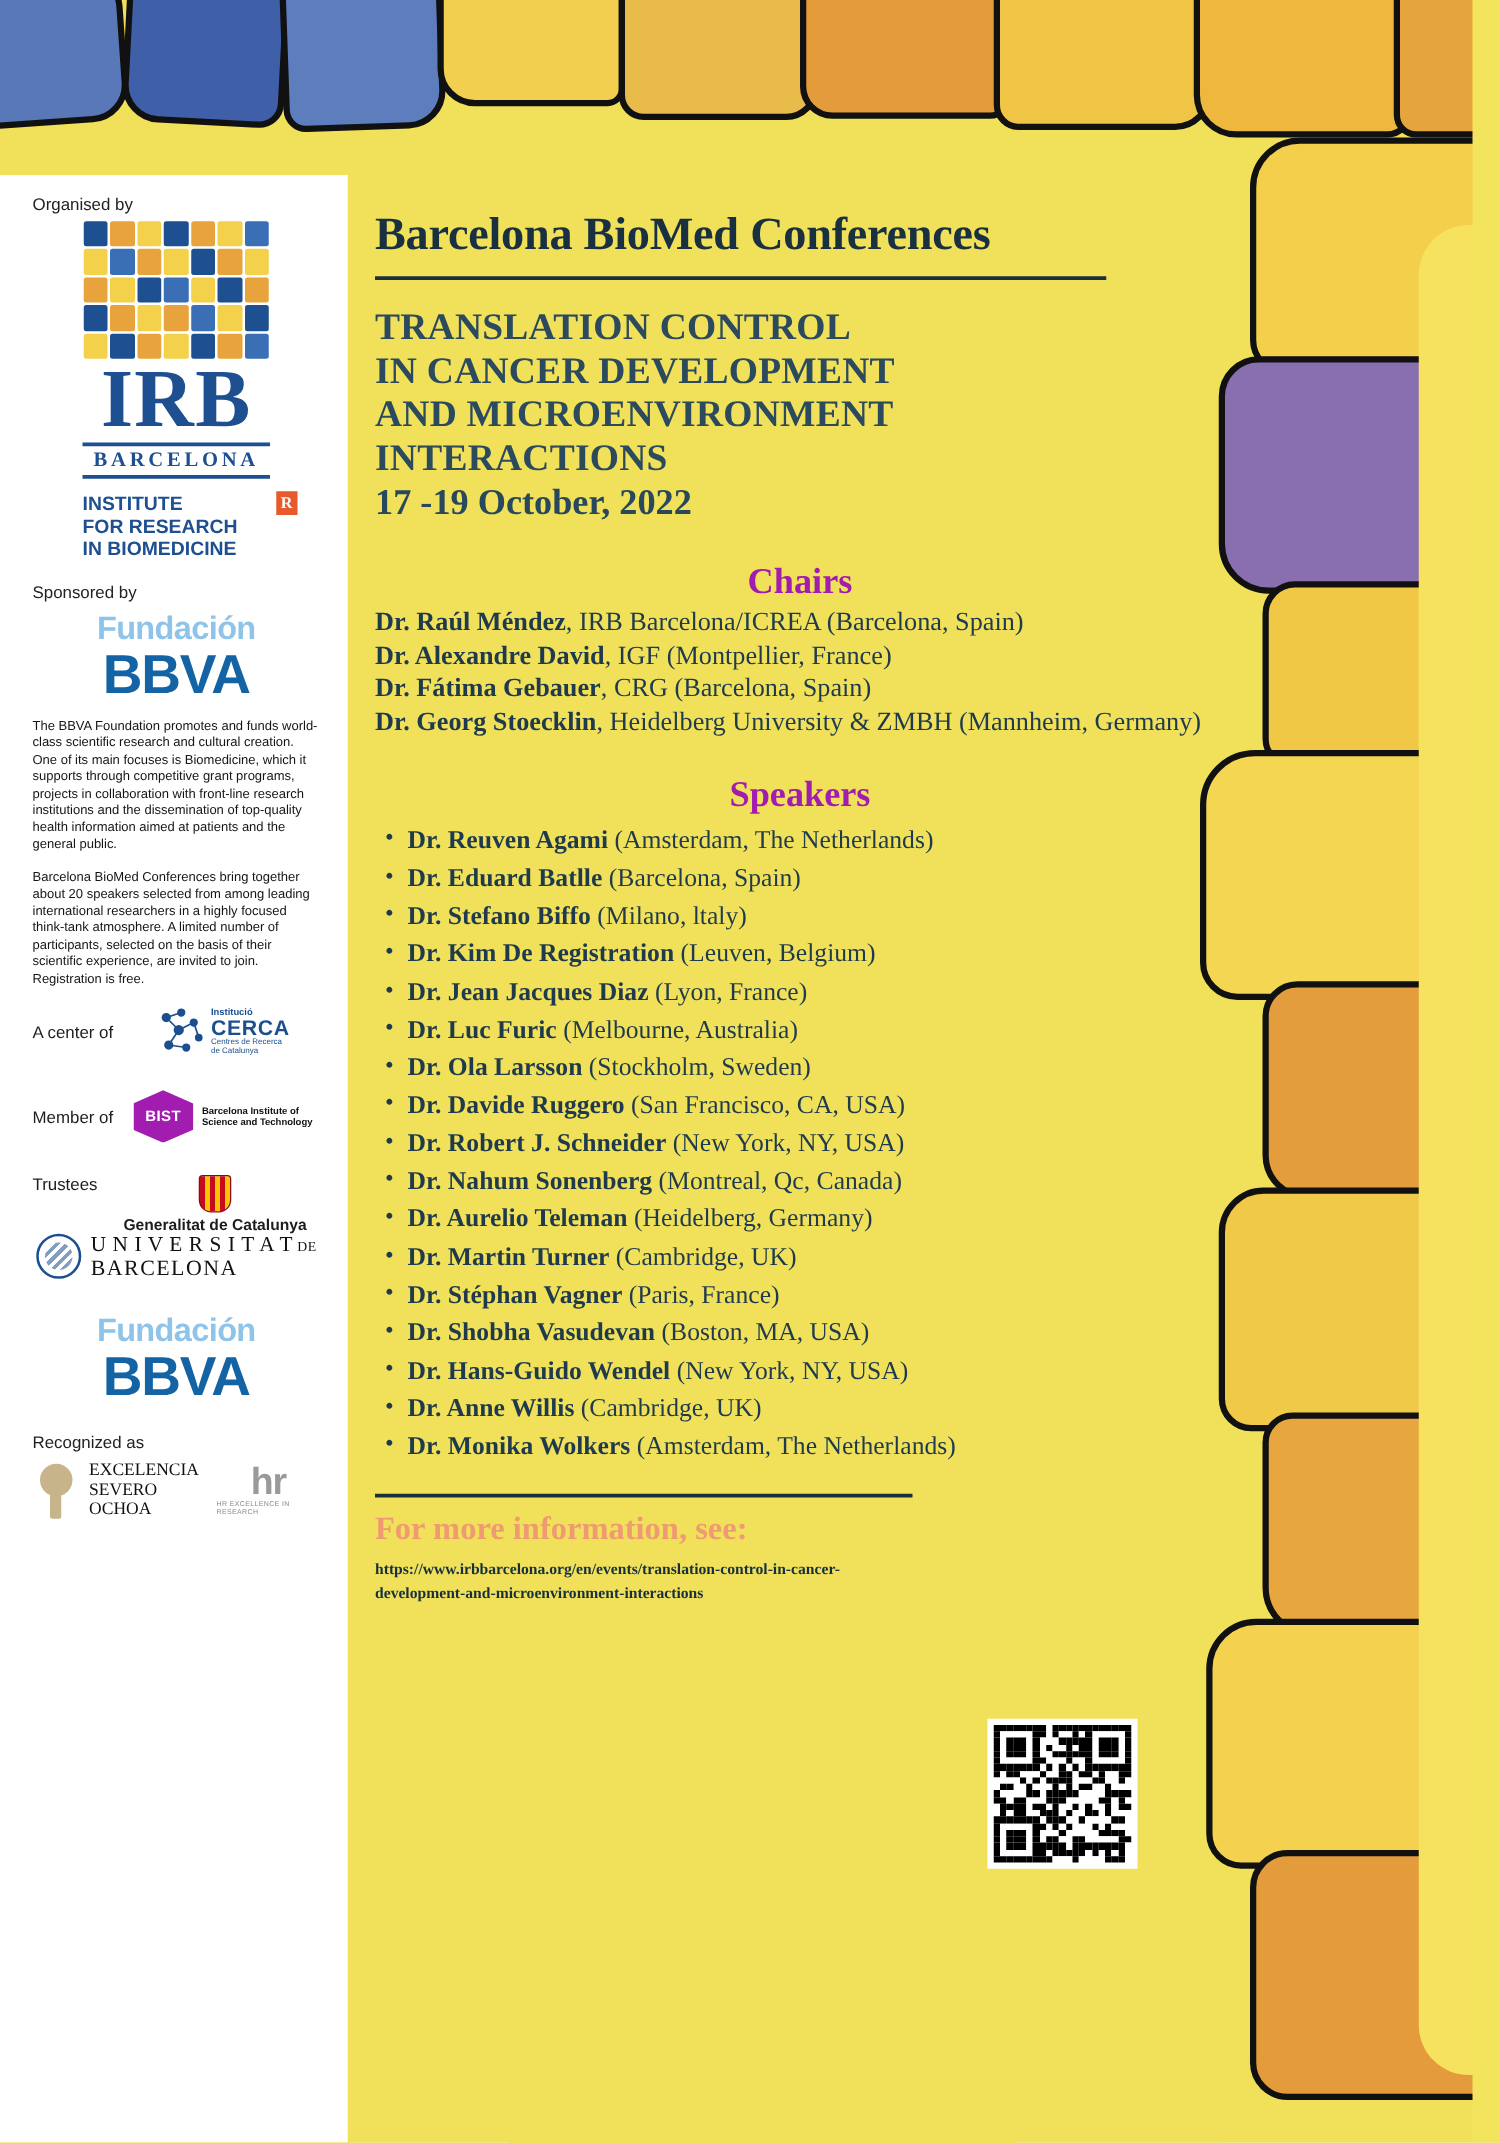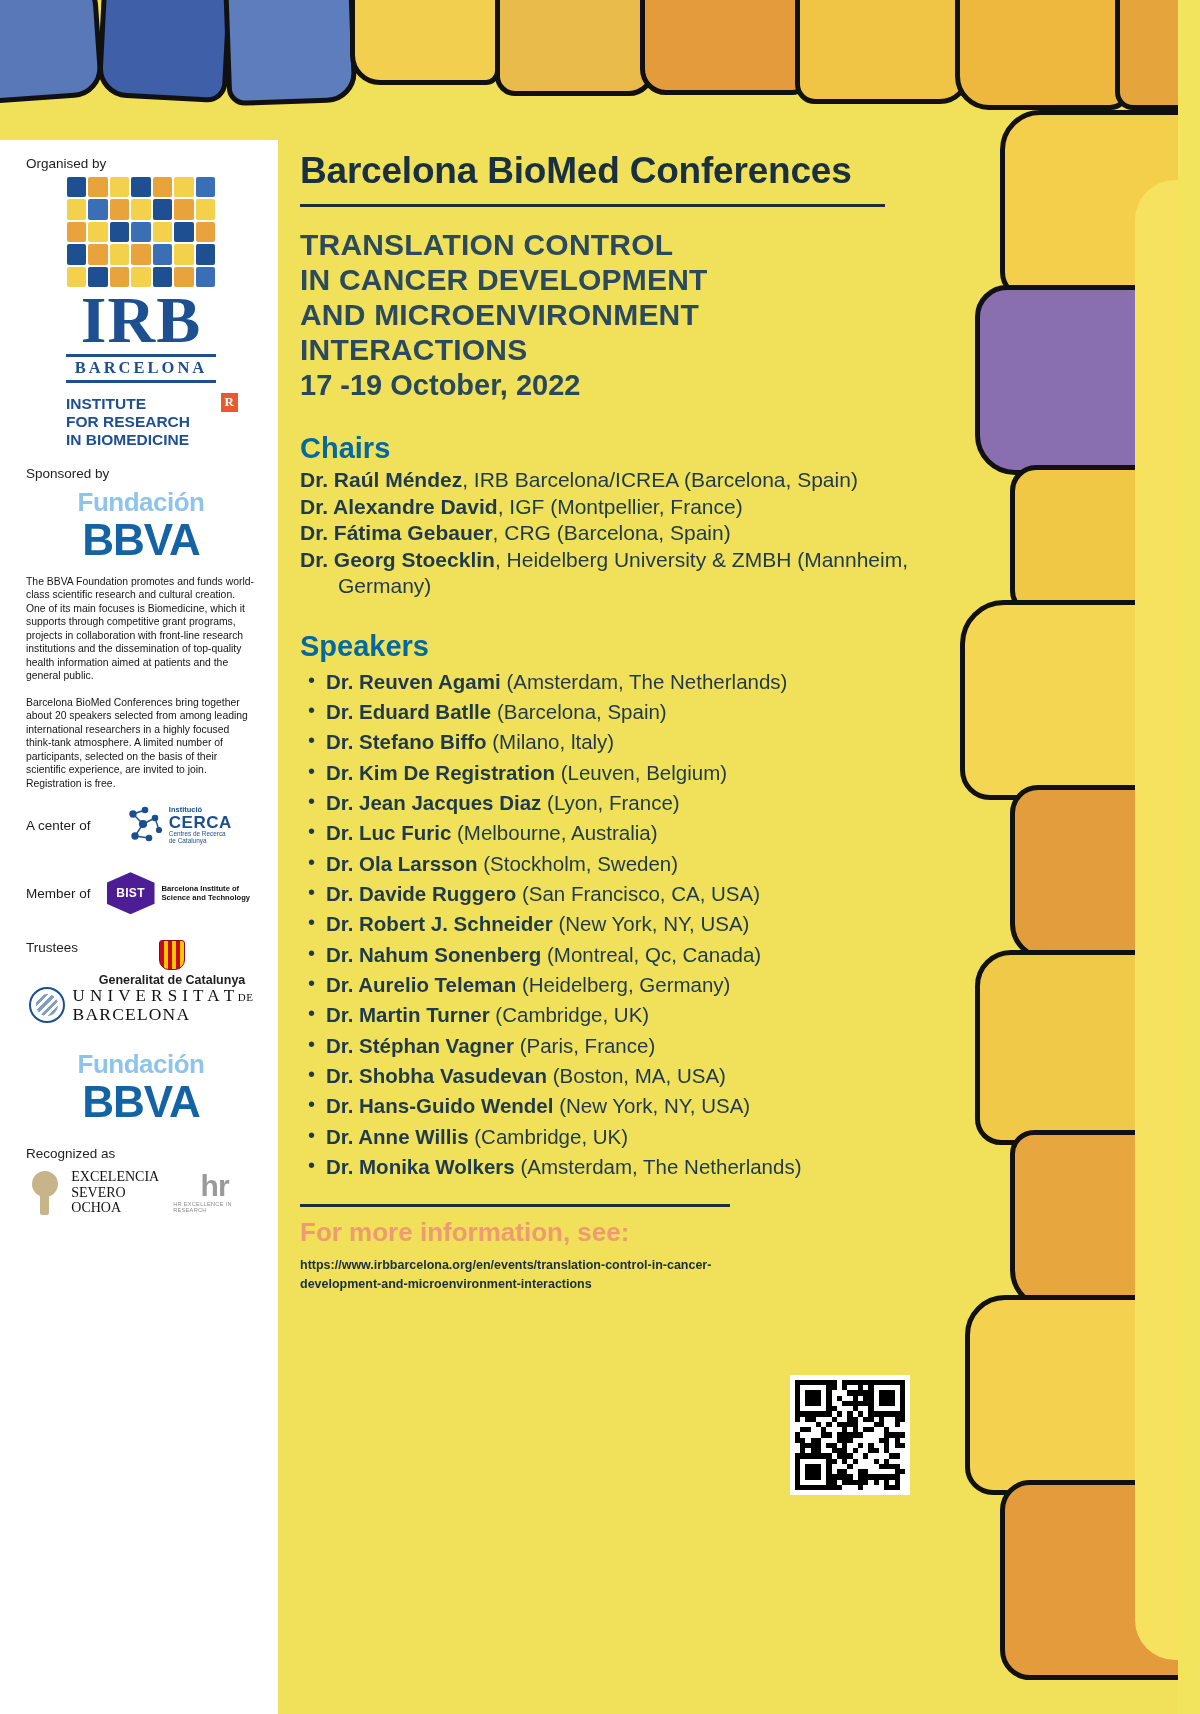--- a/index.html
+++ b/index.html
@@ -116,21 +116,21 @@
   .cerca { display:flex; align-items:center; gap:4px; }
   .cerca svg { display:block; }
   .cerca-txt { line-height:1.05; }
   .cerca-txt .c1 { font-size:7.5px; color:#1b4f8f; font-weight:bold;}
   .cerca-txt .c2 { font-size:17px; color:#1b4f8f; font-weight:bold; letter-spacing:0.5px;}
   .cerca-txt .c3 { font-size:6.4px; color:#1b4f8f; }
 
   
   .bist { display:flex; align-items:center; gap:7px; }
   .hexagon {
-    width:48px; height:42px; background:#4c1d95;
+    width:48px; height:42px; background:#a21caf;
     clip-path:polygon(50% 0%,100% 25%,100% 75%,50% 100%,0% 75%,0% 25%);
     display:flex; align-items:center; justify-content:center;
     color:#fff; font-weight:bold; font-size:12px; letter-spacing:0.3px;
   }
   .bist-txt { font-size:7.6px; line-height:1.25; color:#111; font-weight:bold; }
 
   
   .gen { text-align:center; }
   .gen-shield {
     width:26px; height:30px; margin:0 auto 3px auto;
@@ -171,33 +171,33 @@
     content:""; position:absolute; left:14px; top:22px; width:9px; height:22px;
     background:#c8b48a; border-radius:2px;
   }
   .so-txt { font-family:"Liberation Serif", serif; font-size:14px; line-height:1.1; color:#111; }
   .hr-box { display:flex; flex-direction:column; align-items:center; margin-left:4px;}
   .hr-big { font-size:30px; color:#9a9a9a; font-weight:bold; line-height:0.9; letter-spacing:-1px;}
   .hr-small { font-size:5.6px; color:#8c8c8c; letter-spacing:0.3px; margin-top:2px;}
 
   
   #main {
-    position:absolute; left:300px; top:150px; width:680px;
+    position:absolute; left:300px; top:166px; width:680px;font-family:Liberation Serif, serif;
   }
   .title-main {
     font-size:37px; font-weight:bold; color:#18303f; letter-spacing:-0.2px;
   }
   .rule { height:3px; background:#1b2f3c; margin:12px 0 20px 0; width:585px;}
   .conf-title {
     font-size:30px; line-height:1.17; font-weight:bold; color:#2b4a5e; letter-spacing:0.2px;
   }
   .conf-dates { font-size:29px; font-weight:bold; color:#27485d; margin-top:2px; }
 
   .sect-h {
-    font-size:29px; font-weight:bold; color:#0369a1; margin:30px 0 2px 0;
+    font-size:29px; font-weight:bold; color:#a21caf; margin:30px 0 2px 0;text-align:center;
   }
   .chair {
     font-size:21px; color:#1e3a4c; line-height:1.26; padding-left:0; text-indent:0;
   }
   .chair b { font-weight:bold; }
   .chair.ind { padding-left:38px; text-indent:-38px; }
 
   .spk-list { list-style:none; margin:4px 0 0 0; padding:0; }
   .spk-list li {
     position:relative; padding-left:26px; font-size:20.5px; line-height:1.48; color:#1e3a4c;

